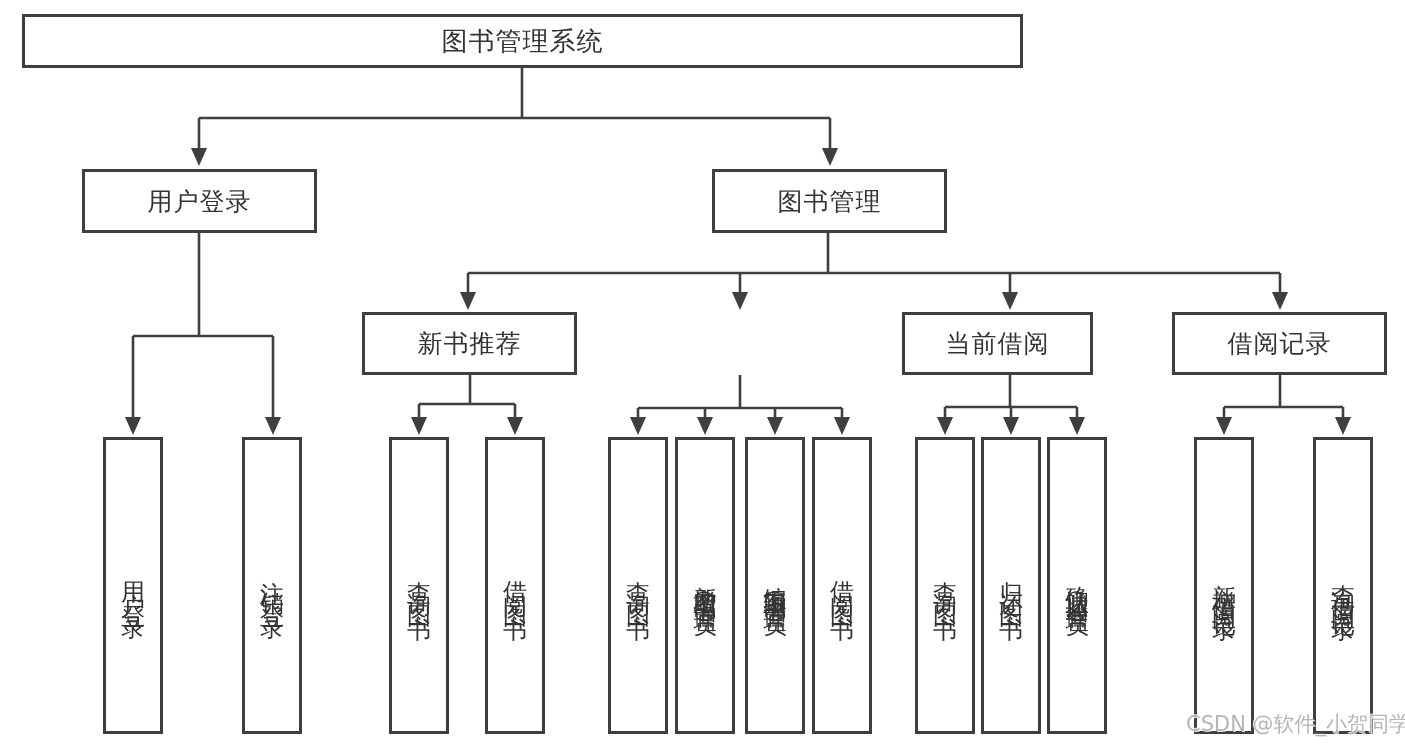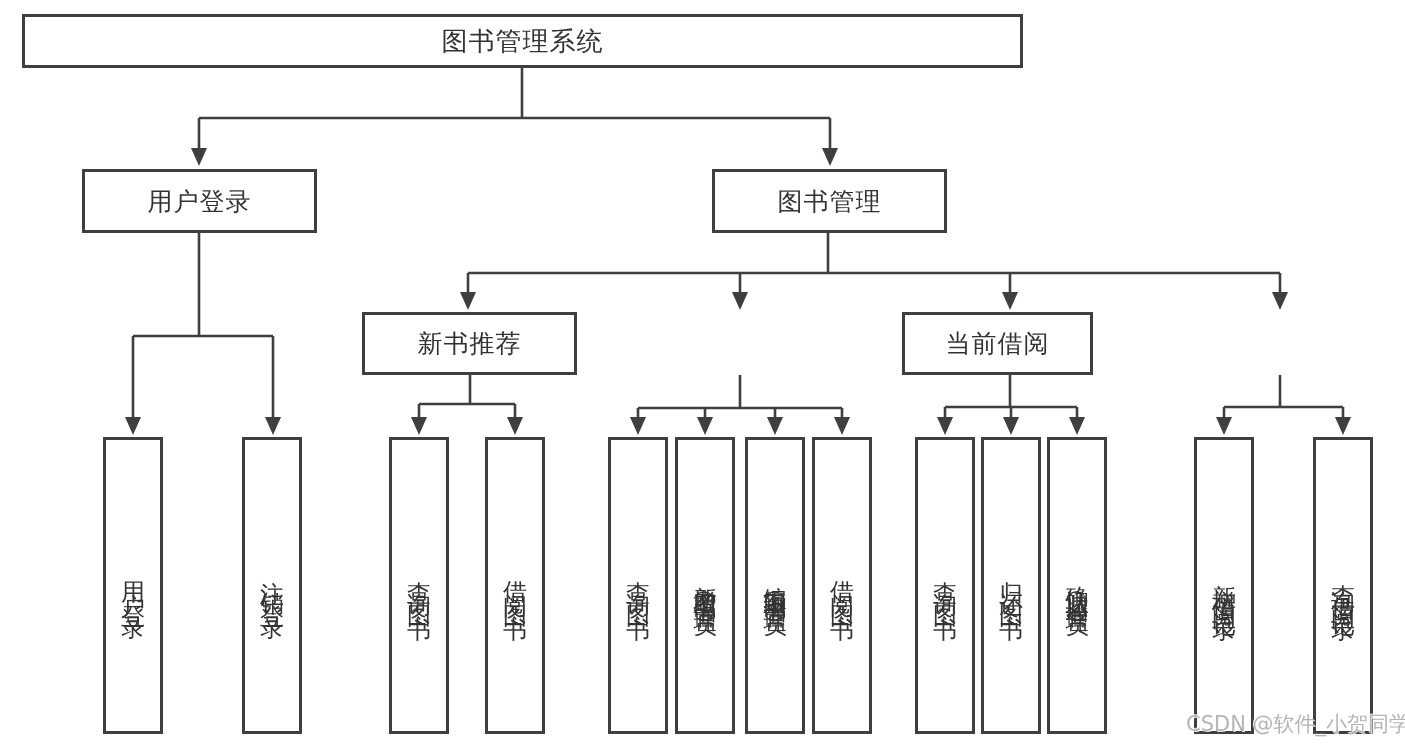--- a/index.html
+++ b/index.html
@@ -115,20 +115,23 @@
   <div class="node lvl2" style="left:712px;top:169px;width:235px;height:64px">
     <span class="hlabel">图书管理</span>
   </div>
 
   <div class="node lvl3" style="left:362px;top:312px;width:215px;height:63px">
     <span class="hlabel">新书推荐</span>
   </div>
   <div class="node lvl3" style="left:902px;top:312px;width:191px;height:63px">
     <span class="hlabel">当前借阅</span>
   </div>
+  <div class="node lvl3" style="left:1172px;top:312px;width:215px;height:63px">
+    <span class="hlabel">借阅记录</span>
+  </div>
 
   <div class="node leaf" style="left:103px;top:437px;width:60px;height:297px">
     <span class="vlabel">用户登录</span>
   </div>
   <div class="node leaf" style="left:242px;top:437px;width:60px;height:297px">
     <span class="vlabel">注销登录</span>
   </div>
 
   <div class="node leaf" style="left:389px;top:437px;width:60px;height:297px">
     <span class="vlabel">查询图书</span>

